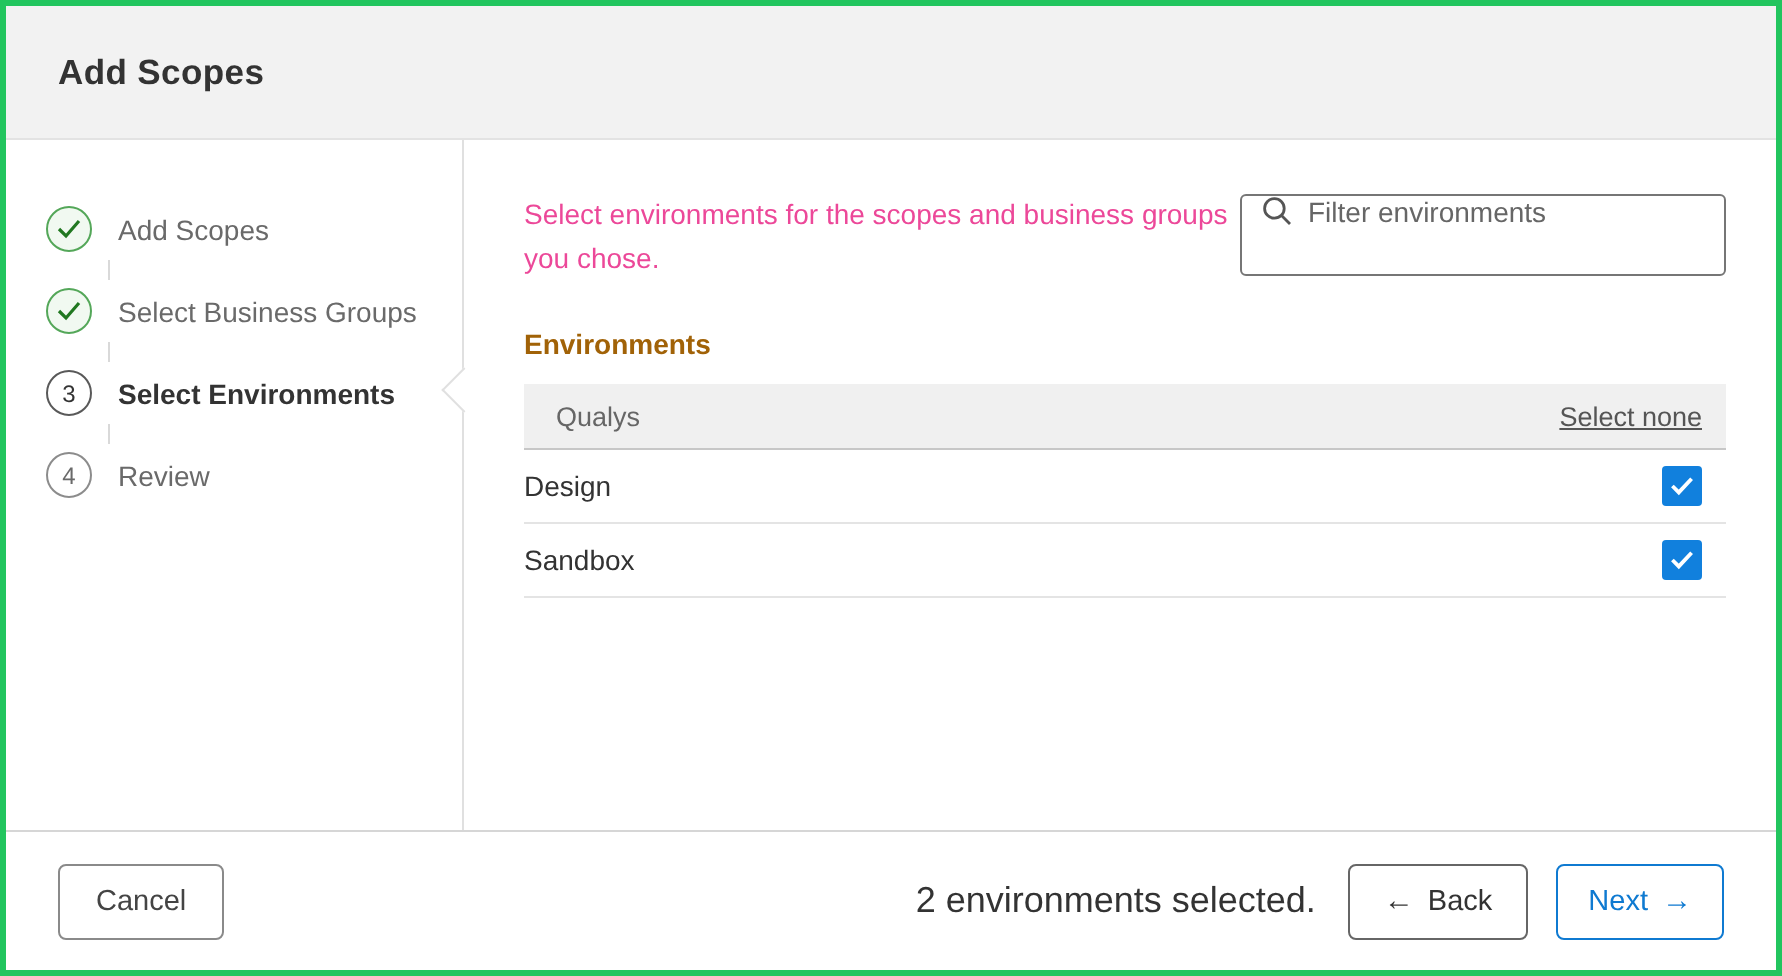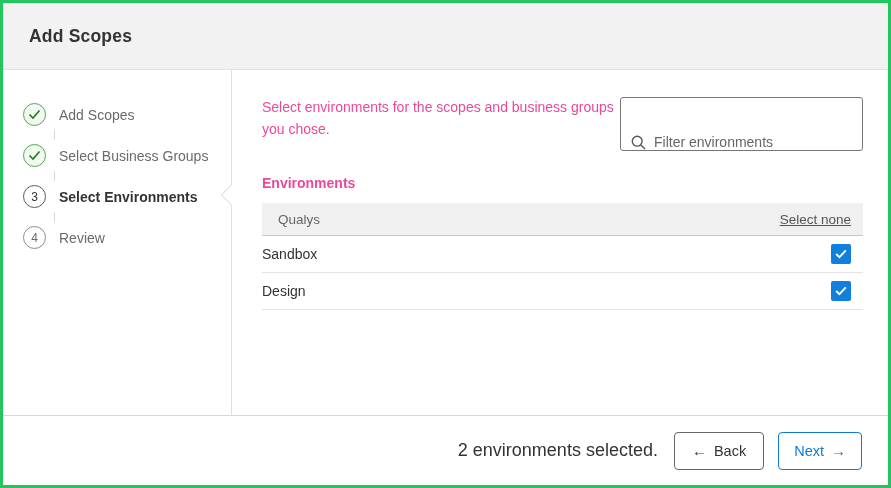--- a/index.html
+++ b/index.html
@@ -57,35 +57,35 @@
     border-left: 1px solid #e0e0e0;
     border-bottom: 1px solid #e0e0e0;
     transform: rotate(45deg);
   }
 
   
   .content { flex: 1 1 auto; padding: 27px 25px 0 30px; }
   .content-top { display: flex; justify-content: space-between; align-items: flex-start; }
   .instruction { font-size: 14px; color: #ec4899; line-height: 1.55; max-width: 352px; }
   .filter-box {
-    width: 243px; height: 54px;
+    width: 243px; height: 41px;
     border: 1px solid #767676; border-radius: 3px;
-    display: flex; align-items: flex-end;
+    display: flex; align-items: flex-start;
     padding: 0 10px; background: #ffffff;
   }
   .filter-box input {
     border: none; outline: none; flex: 1;
     font-size: 14px; color: #333;
     font-family: "Liberation Sans", "DejaVu Sans", sans-serif;
     margin-left: 8px; background: transparent;
   }
   .filter-box input::placeholder { color: #666666; opacity: 1; }
   .search-svg { width: 15px; height: 15px; display: block; flex: 0 0 auto; }
 
-  .section-title { font-size: 14px; font-weight: bold; color: #ec4899; margin: 24px 0 12px 0; }
+  .section-title { font-size: 14px; font-weight: bold; color: #a16207; margin: 24px 0 12px 0; }
 
   
   .env-table { width: 100%; }
   .env-table-header {
     background: #f0f0f0;
     border-bottom: 1px solid #c7c7c7;
     height: 33px;
     display: flex; align-items: center; justify-content: space-between;
     padding: 0 12px 0 16px;
   }
@@ -195,42 +195,43 @@
       <div class="section-title">Environments</div>
 
       <div class="env-table">
 
         <div class="env-table-header">
           <span class="group-name">Qualys</span>
           <a class="select-none-link">Select none</a>
         </div>
 
         <div class="env-row">
+          <span class="env-name">Design</span>
+          <span class="env-checkbox">
+            <svg class="cbx-svg" viewBox="0 0 12 10">
+              <polyline points="1.2,5 4.4,8.2 10.8,1.4" fill="none" stroke="#ffffff" stroke-width="1.9"></polyline>
+            </svg>
+          </span>
+        </div>
+
+        <div class="env-row">
           <span class="env-name">Sandbox</span>
           <span class="env-checkbox">
             <svg class="cbx-svg" viewBox="0 0 12 10">
               <polyline points="1.2,5 4.4,8.2 10.8,1.4" fill="none" stroke="#ffffff" stroke-width="1.9"></polyline>
             </svg>
           </span>
         </div>
 
-        <div class="env-row">
-          <span class="env-name">Design</span>
-          <span class="env-checkbox">
-            <svg class="cbx-svg" viewBox="0 0 12 10">
-              <polyline points="1.2,5 4.4,8.2 10.8,1.4" fill="none" stroke="#ffffff" stroke-width="1.9"></polyline>
-            </svg>
-          </span>
-        </div>
-
       </div>
     </div>
   </div>
 
   <div class="dialog-footer">
+    <button class="btn btn-cancel">Cancel</button>
 
     <div class="footer-right">
       <span class="selection-status">2 environments selected.</span>
 
       <button class="btn btn-back">
         <span class="arrow-glyph">←</span>
         <span>Back</span>
       </button>
 
       <button class="btn btn-next">

